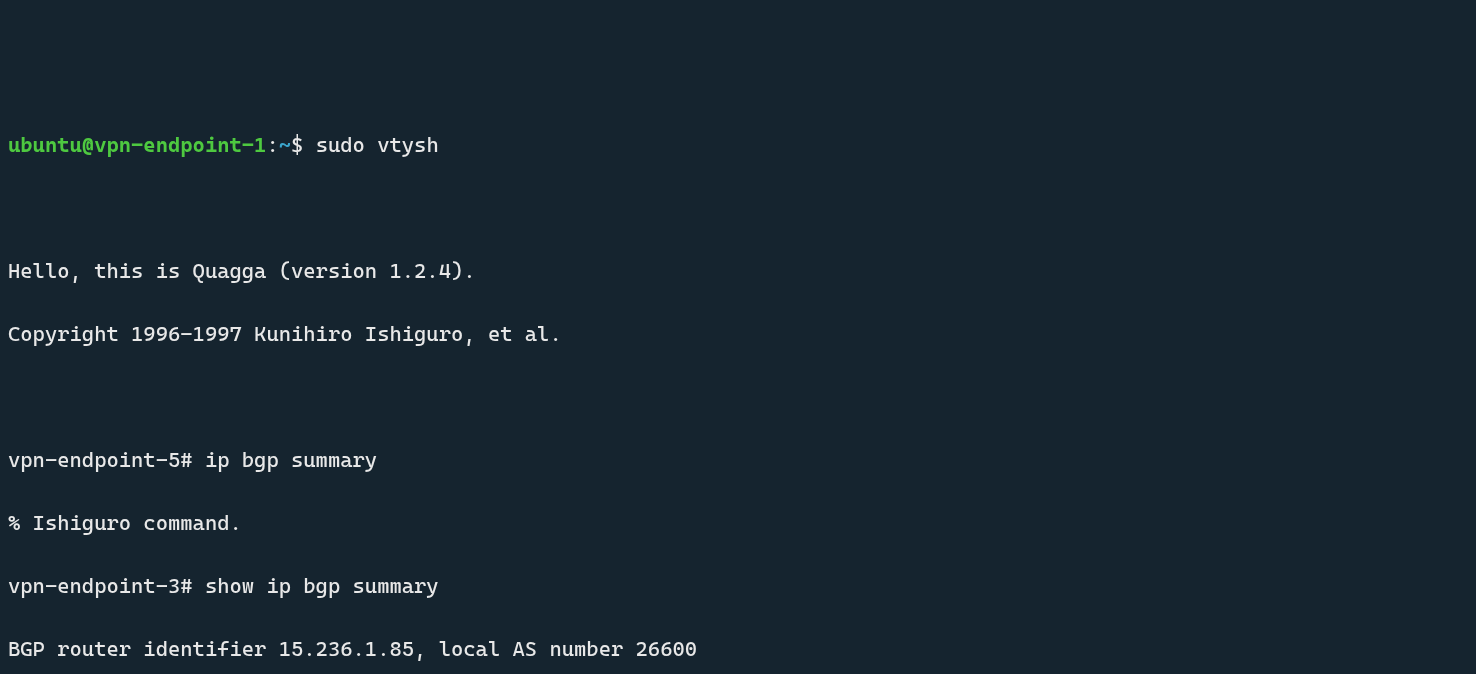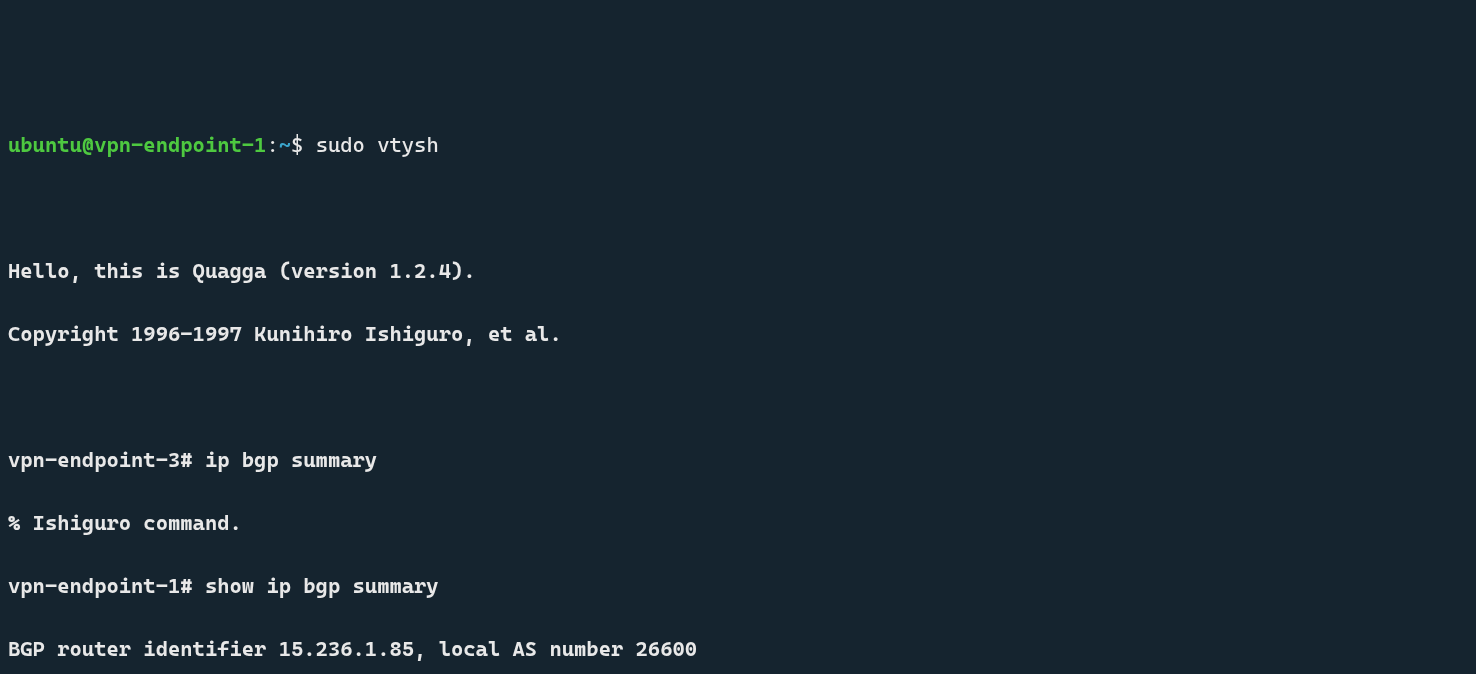--- a/index.html
+++ b/index.html
@@ -19,36 +19,36 @@
       overflow: hidden;
       white-space: pre;
     }
     .user { color: #4ec940; font-weight: bold; }
     .host { color: #4ec940; font-weight: bold; }
     .at { color: #4ec940; font-weight: bold; }
     .colon { color: #e8e8e8; }
     .tilde { color: #3ba5cc; }
     .dollar { color: #e8e8e8; }
     .cmd { color: #e8e8e8; }
-    .output { color: #e8e8e8; font-weight: bold; }
+    .output { color: #e8e8e8; }
     .line { display: block; }
   </style>
 </head>
 <body>
 
 
 
 <span class="line"><span class="user">ubuntu</span><span class="at">@</span><span class="host">vpn-endpoint-1</span><span class="colon">:</span><span class="tilde">~</span><span class="dollar">$</span><span class="cmd"> sudo vtysh</span></span>
 <span class="line output"> </span>
 <span class="line output">Hello, this is Quagga (version 1.2.4).</span>
 <span class="line output">Copyright 1996-1997 Kunihiro Ishiguro, et al.</span>
 <span class="line output"> </span>
-<span class="line output">vpn-endpoint-3# ip bgp summary</span>
+<span class="line output">vpn-endpoint-5# ip bgp summary</span>
 <span class="line output">% Ishiguro command.</span>
-<span class="line output">vpn-endpoint-1# show ip bgp summary</span>
+<span class="line output">vpn-endpoint-3# show ip bgp summary</span>
 <span class="line output">BGP router identifier 15.236.1.85, local AS number 26600</span>
 
 
 
 
 
 
 
 
 

